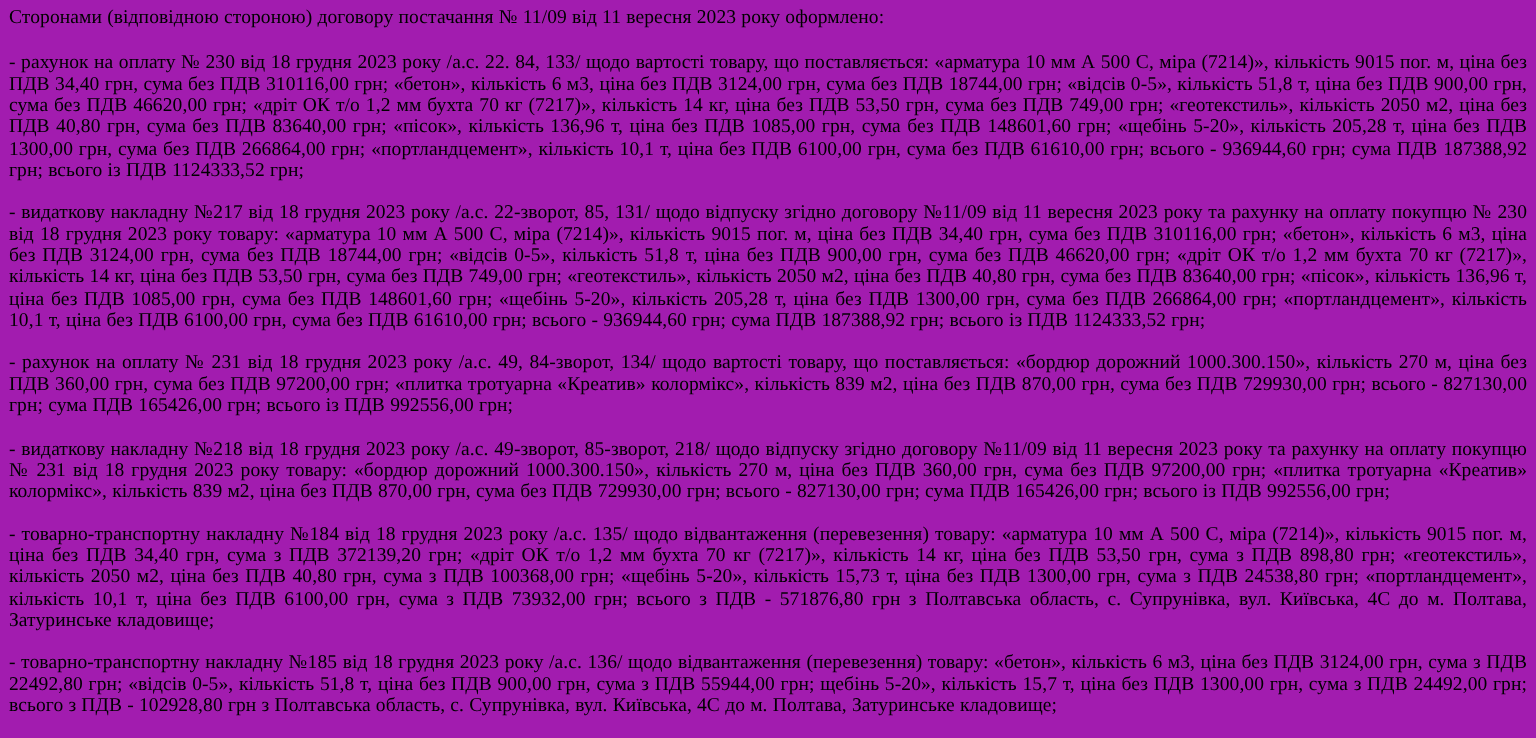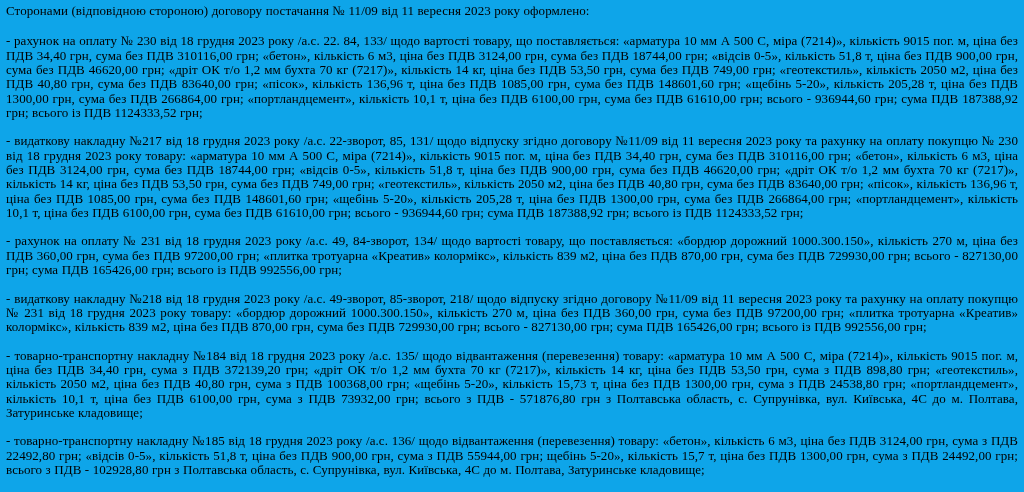--- a/index.html
+++ b/index.html
@@ -12,21 +12,21 @@
     height: 492px;
     overflow: hidden;
     font-family: "Liberation Serif", "DejaVu Serif", serif;
     color: #000000;
   }
   .page {
     box-sizing: border-box;
     width: 1024px;
     height: 492px;
     padding: 4px 6px 0 6px;
-    background: #0ea5e9;
+    background: #a21caf;
   }
   .para {
     font-size: 13.0px;
     line-height: 14.35px;
     text-align: justify;
     text-justify: inter-word;
     margin: 0 0 14px 0;
     letter-spacing: 0.005em;
     word-spacing: 0.01em;
     -webkit-font-smoothing: antialiased;

